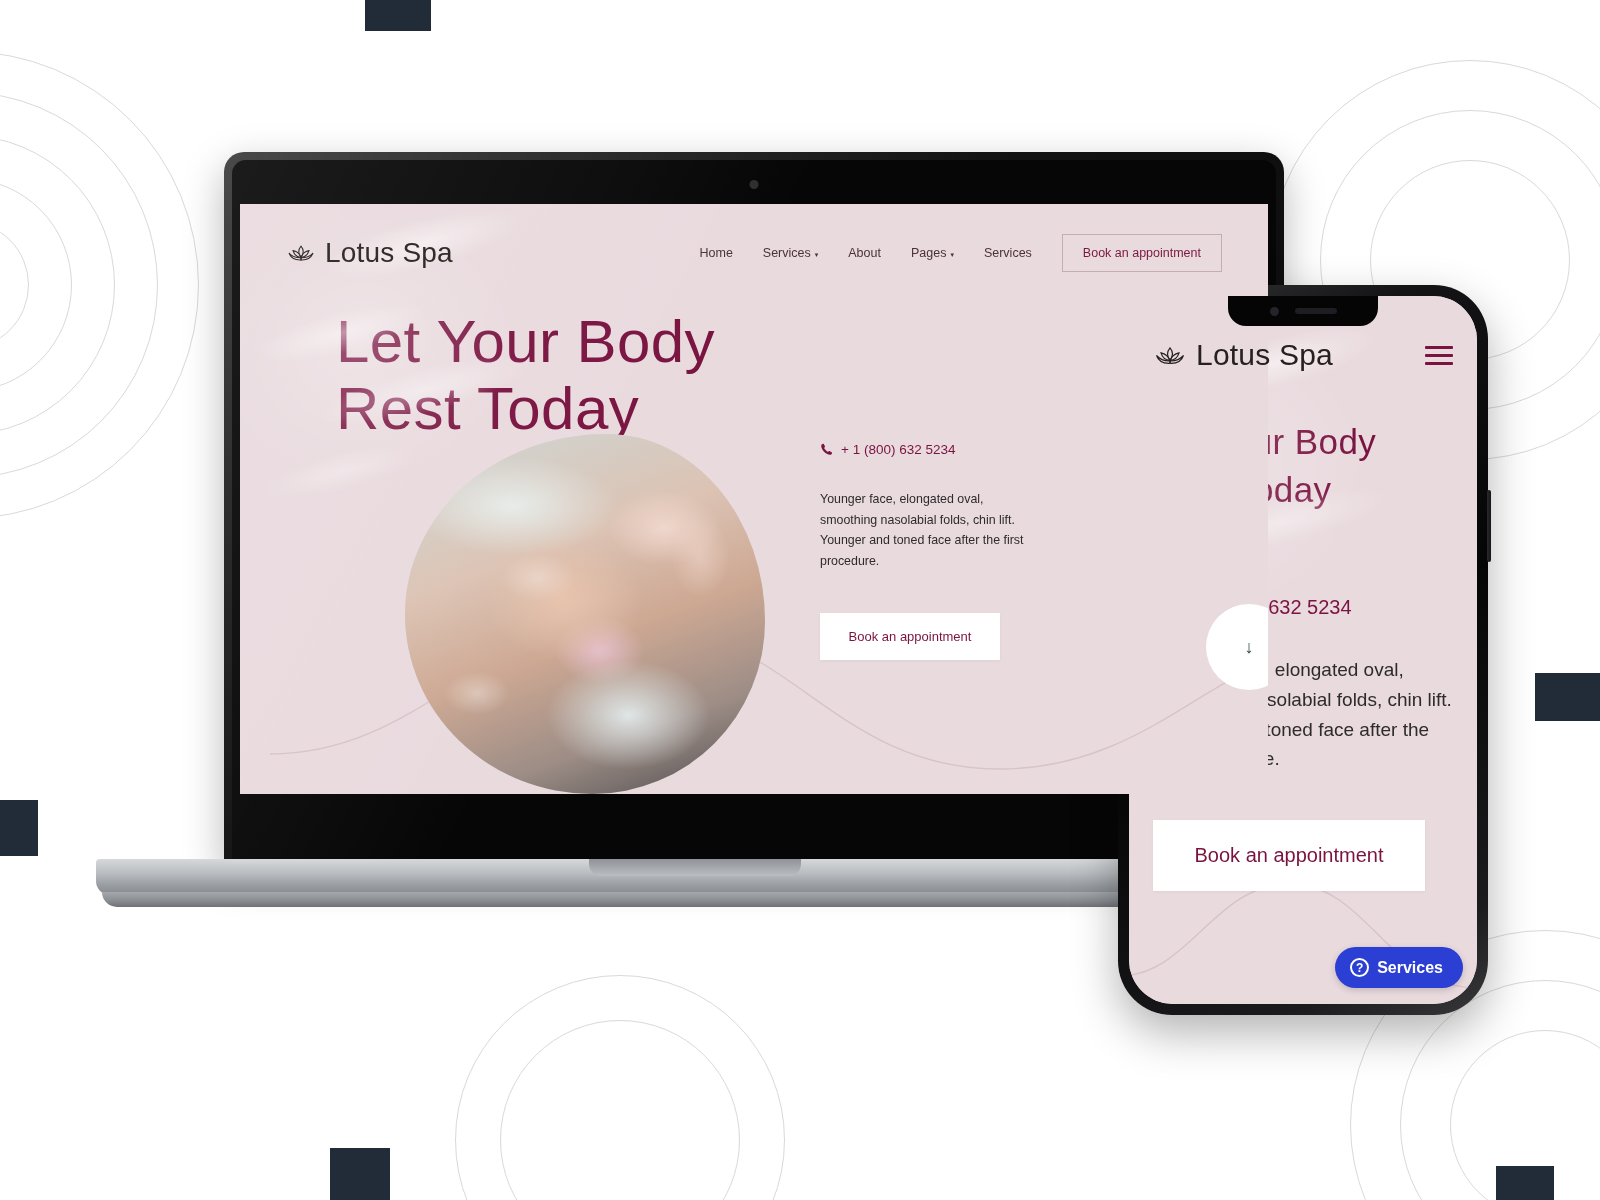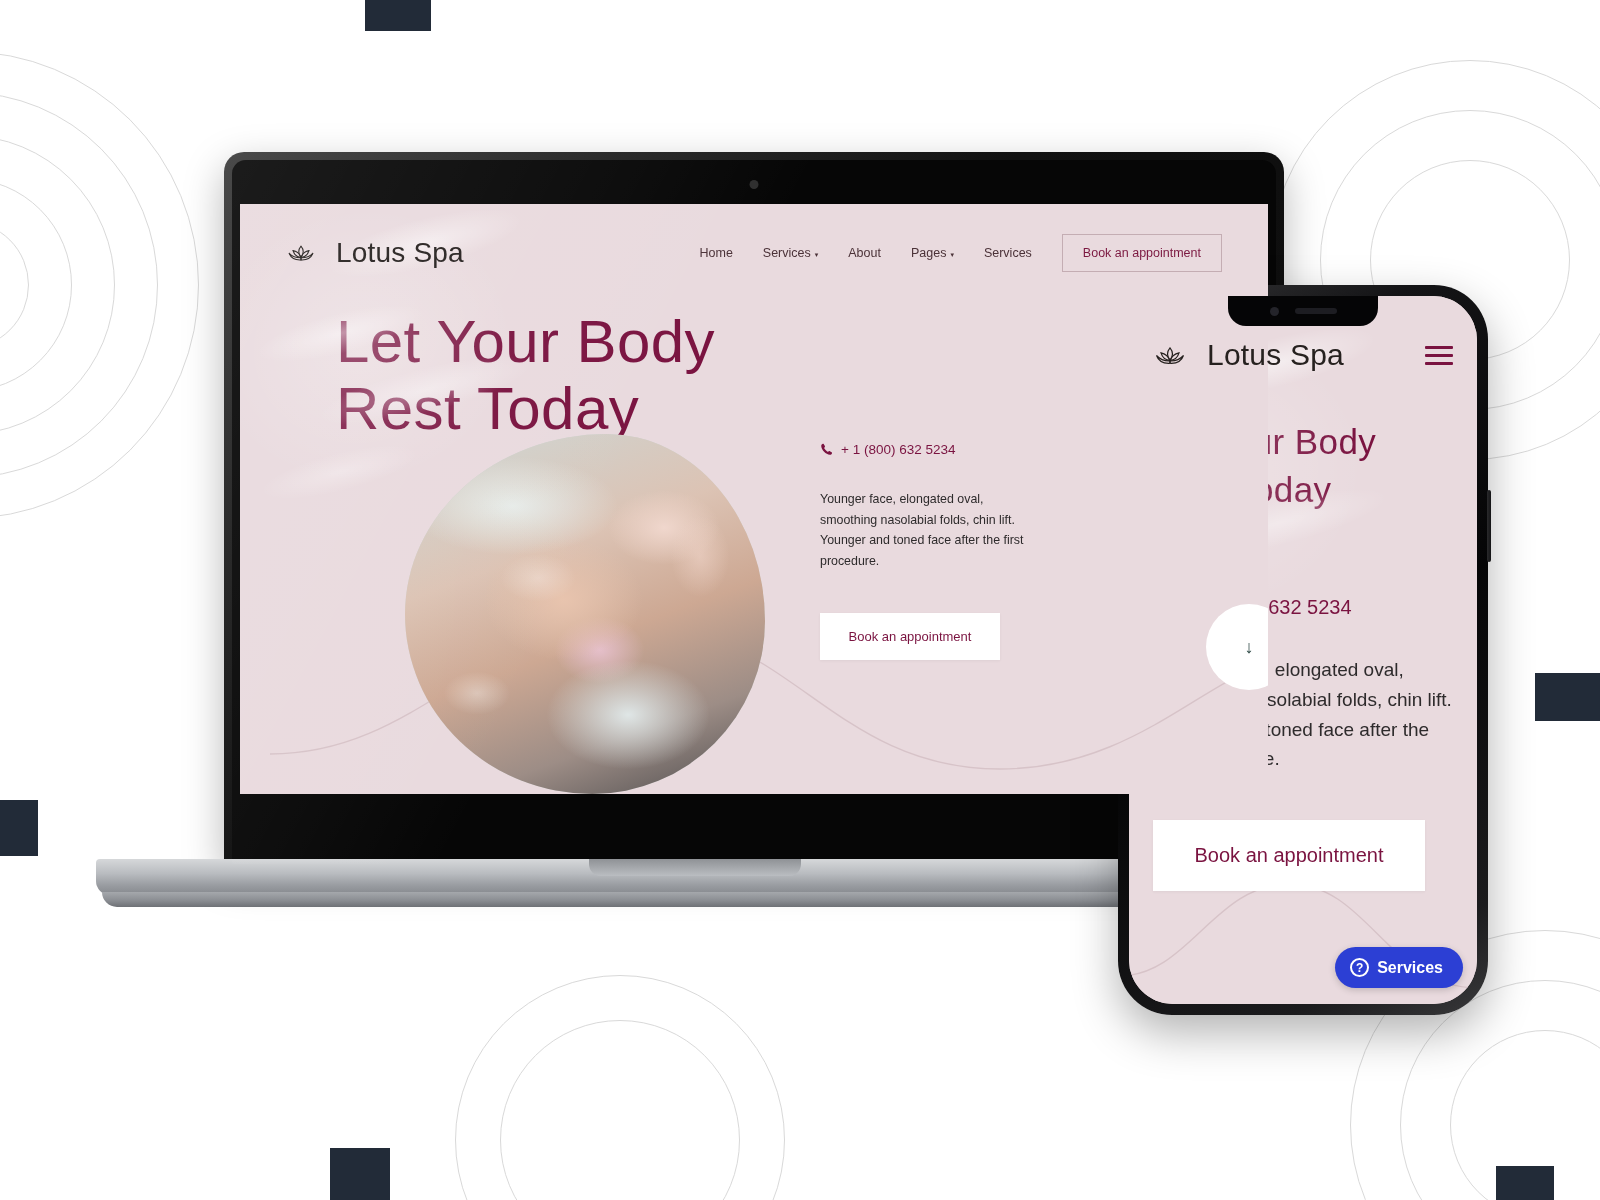--- a/index.html
+++ b/index.html
@@ -173,21 +173,21 @@
   .site-header {
     position: relative;
     display: flex;
     align-items: center;
     z-index: 4;
   }
 
   .brand {
     display: flex;
     align-items: center;
-    gap: 20px;
+    gap: 9px;
     color: #23201f;
     text-align: right;
   }
   .brand-name {
     font-family: "Liberation Sans", sans-serif;
     font-weight: 300;
     letter-spacing: 0.2px;
     color: #26211f;
     white-space: nowrap;
   }

